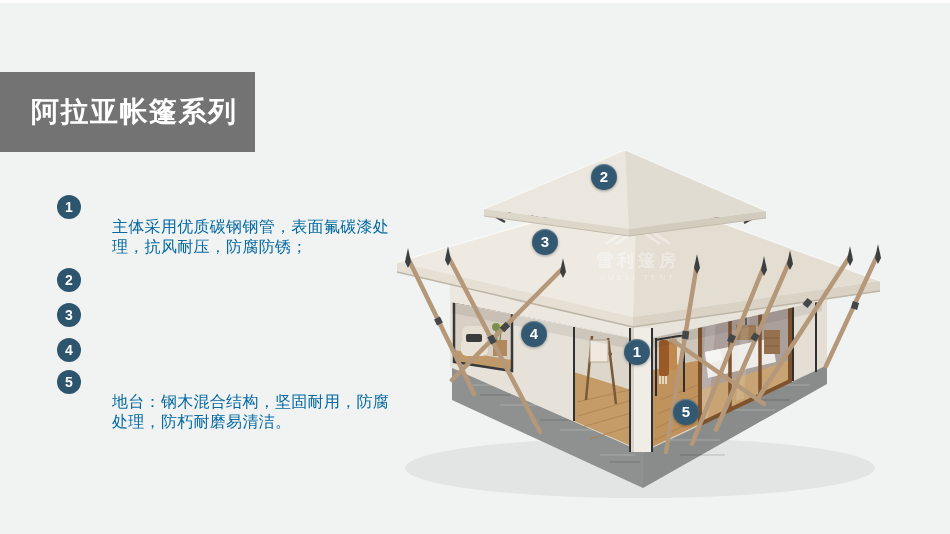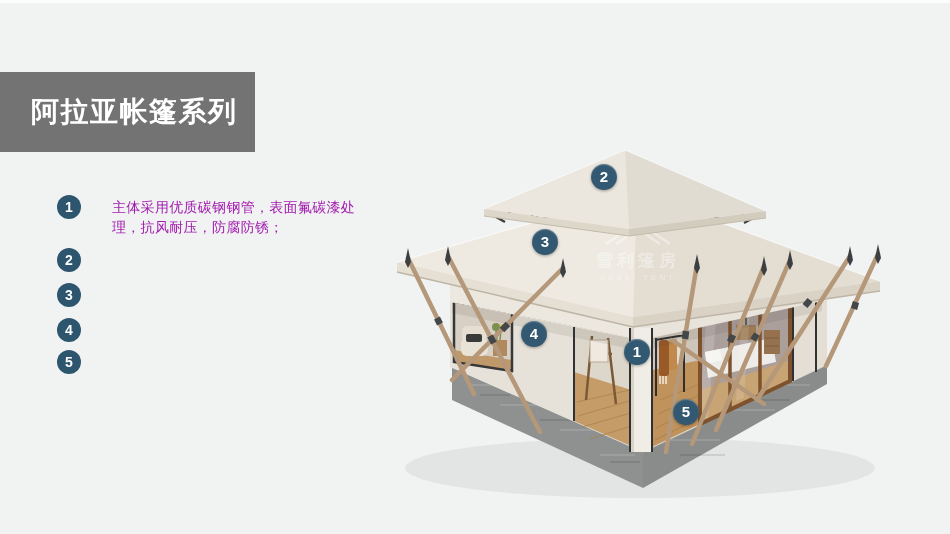--- a/index.html
+++ b/index.html
@@ -11,21 +11,21 @@
   .banner h1{margin:0;padding-left:31px;line-height:80px;font-size:28px;letter-spacing:1.5px;
              font-weight:700;color:#ffffff;white-space:nowrap;}
 
   
   .features{position:absolute;left:57px;top:197px;width:345px;}
   .feature{display:flex;align-items:flex-start;column-gap:31px;margin-bottom:13px;}
   .feature:nth-child(4){margin-bottom:10px;}
   .badge{flex:0 0 24px;width:24px;height:24px;margin-top:-2px;border-radius:50%;
          background:#2e556e;color:#fff;font-size:14px;font-weight:700;
          text-align:center;line-height:24px;}
-  .feature-text{font-size:14px;line-height:20px;color:#a21caf;white-space:pre-line;letter-spacing:.3px;}
+  .feature-text{font-size:16px;line-height:20px;color:#0369a1;white-space:pre-line;letter-spacing:.3px;margin-top:20px;}
 
   
   .tent-svg{position:absolute;left:0;top:0;width:950px;height:534px;}
 
   
   .marker{position:absolute;width:26px;height:26px;border-radius:50%;transform:translate(-50%,-50%);
           background:#335972;box-shadow:0 1px 3px rgba(0,0,0,.35), inset 0 1px 1px rgba(255,255,255,.25);
           color:#fff;font-size:15px;font-weight:700;text-align:center;line-height:26px;}
   .m1{left:637px;top:352px;} .m2{left:604px;top:177px;} .m3{left:545px;top:242px;}
   .m4{left:534px;top:334px;} .m5{left:686px;top:412px;}
@@ -49,20 +49,22 @@
       <div class="badge">2</div>
     </div>
     <div class="feature">
       <div class="badge">3</div>
     </div>
     <div class="feature">
       <div class="badge">4</div>
     </div>
     <div class="feature">
       <div class="badge">5</div>
+      <div class="feature-text">地台：钢木混合结构，坚固耐用，防腐
+处理，防朽耐磨易清洁。</div>
     </div>
   </div>
 
   <svg class="tent-svg" viewBox="0 0 950 534">
 
     <ellipse cx="640" cy="468" rx="235" ry="30" fill="rgba(110,110,108,0.10)"></ellipse>
 
     <g>
       <polygon points="452,366 643,451 643,488 452,400" fill="#8e918f"></polygon>
       <polygon points="643,451 827,364 827,384 643,488" fill="#898c8a"></polygon>

